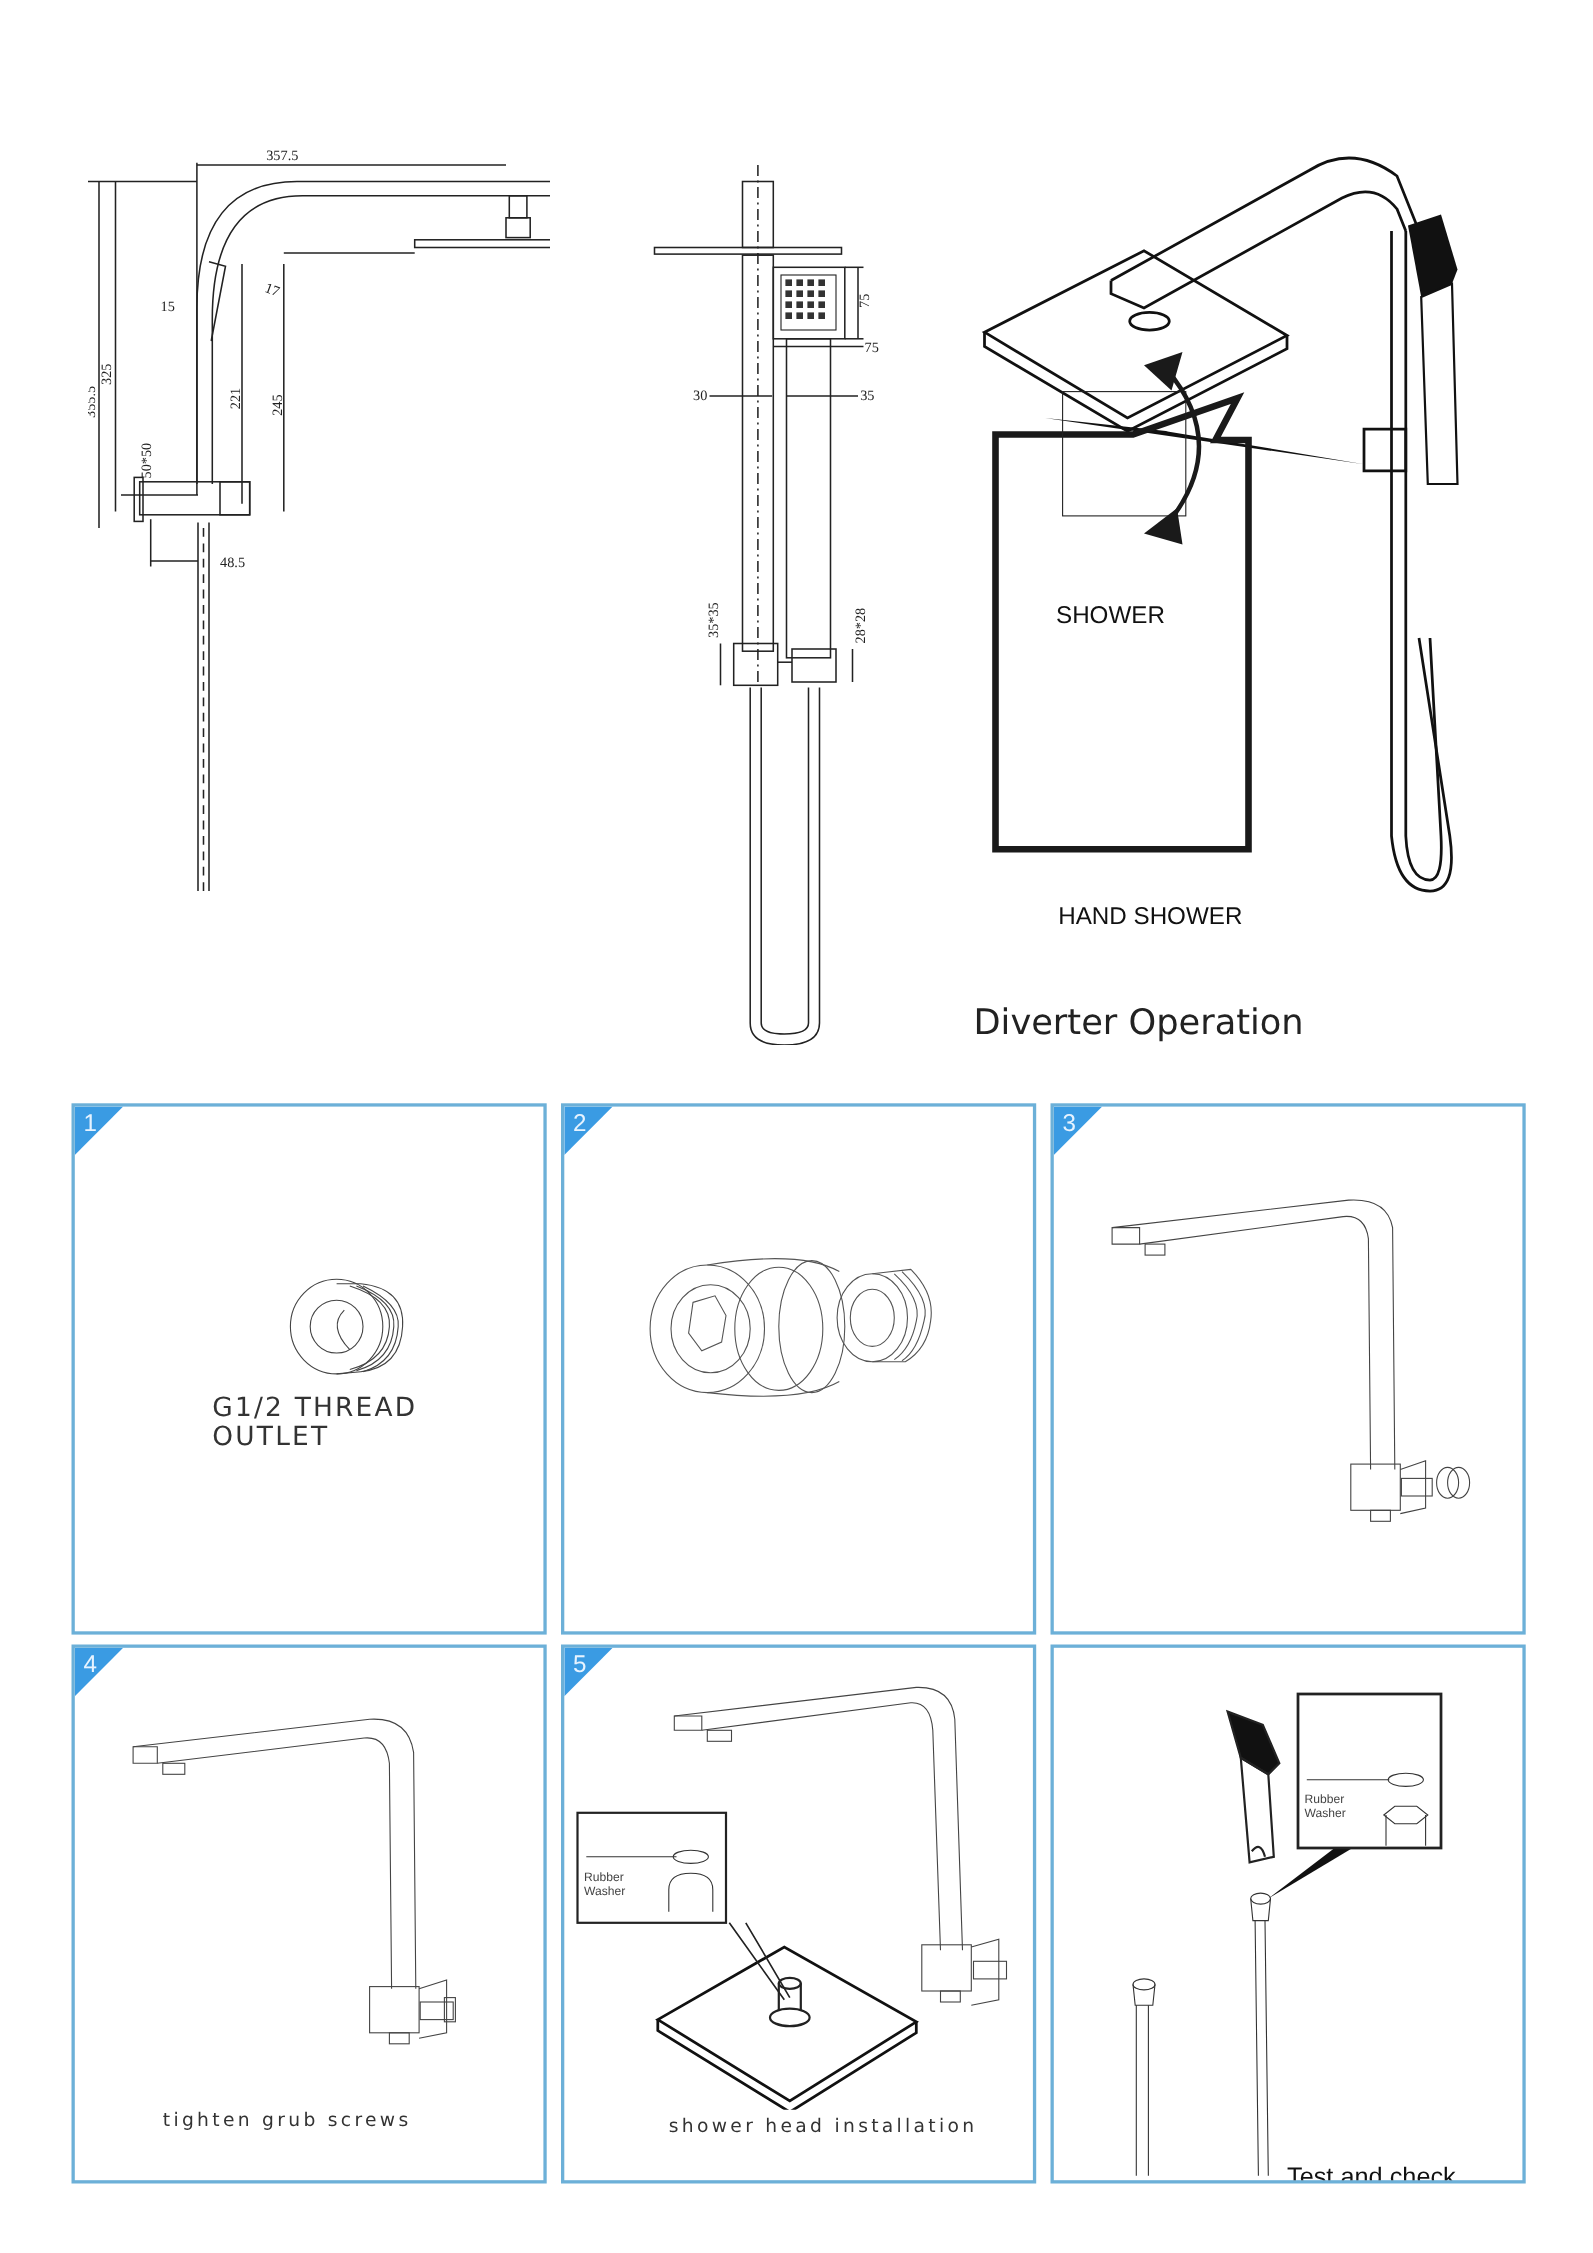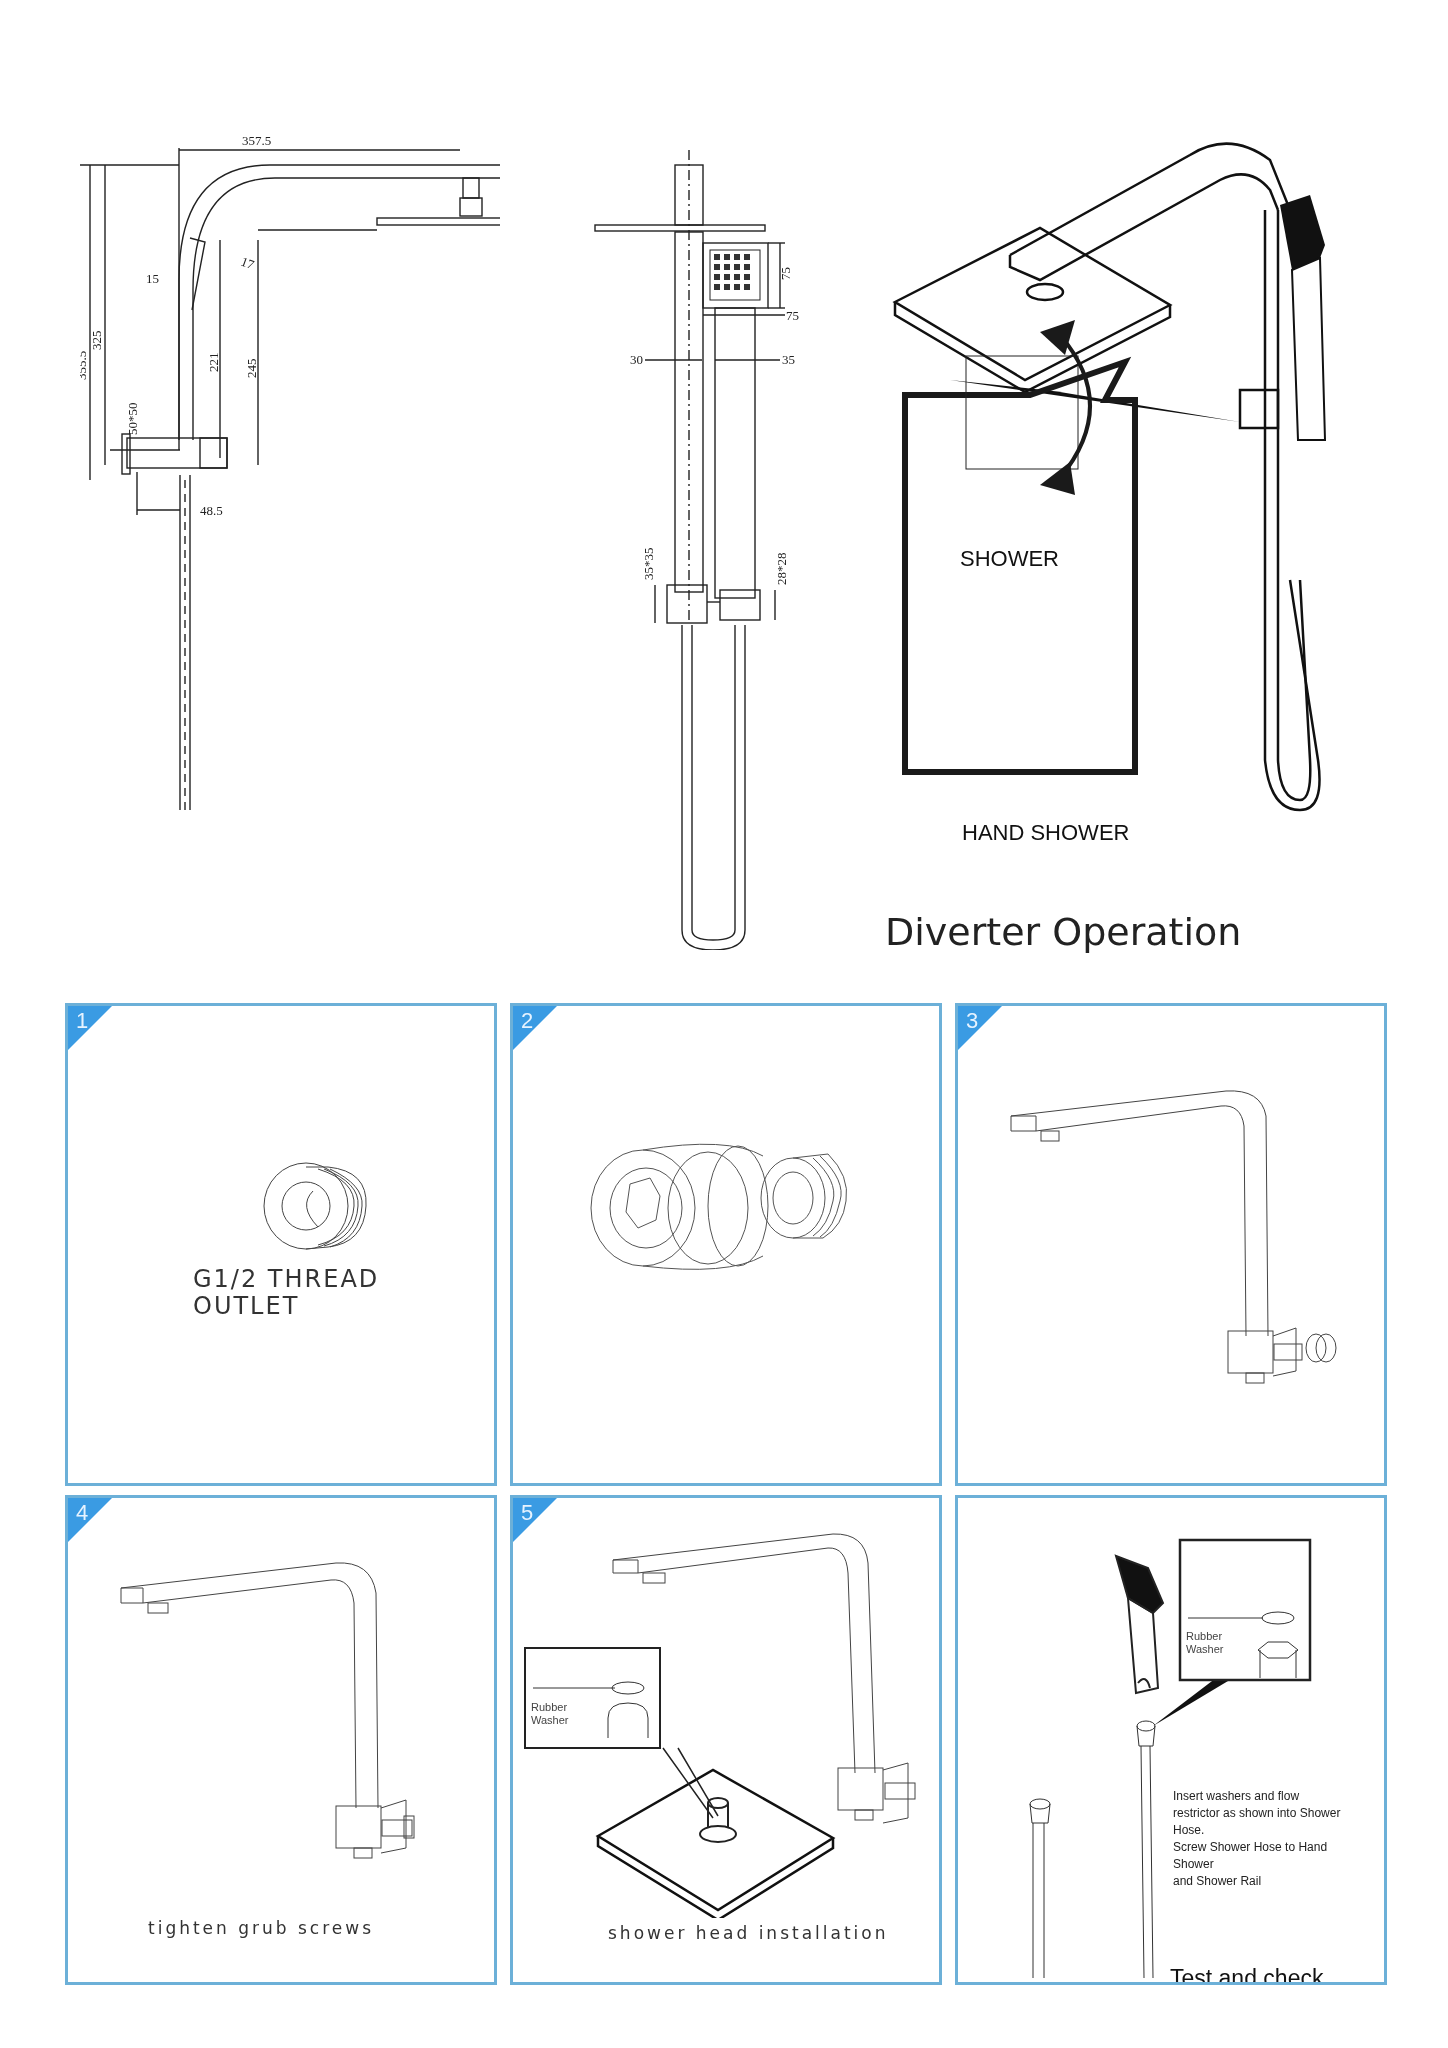--- a/index.html
+++ b/index.html
@@ -151,21 +151,21 @@
     <path d="M25 285 L150 285 L245 252 L225 290 L255 290 L255 662 L25 662 Z" fill="none" stroke="#1a1a1a" stroke-width="6"></path>
     <rect x="86" y="536" width="112" height="113" fill="none" stroke="#222" stroke-width="1" transform="translate(0,-290)"></rect>
     <path d="M180 225 Q240 295 180 368" fill="none" stroke="#1a1a1a" stroke-width="4"></path>
     <path d="M160 222 L195 210 L185 245 Z" fill="#1a1a1a"></path>
     <path d="M160 375 L195 385 L190 352 Z" fill="#1a1a1a"></path>
   </svg>
   <div class="abs" style="left:80px;top:436px;font-family:'Liberation Sans',sans-serif;font-size:22px;color:#111;">SHOWER</div>
   
 </div>
 <div class="abs" style="left:928px;top:820px;font-family:'Liberation Sans',sans-serif;font-size:22px;color:#111;margin-left:34px;">HAND SHOWER</div>
-<div class="abs" style="left:885px;top:910px;font-family:'DejaVu Sans',sans-serif;font-size:38px;color:#222;">Diverter Operation</div>
+<div class="abs" style="left:885px;top:910px;font-family:'DejaVu Sans',sans-serif;font-size:32px;color:#222;">Diverter Operation</div>
 
 <div class="panel" style="left:65px;top:1003px;width:432px;height:483px;">
   <div class="tab"></div>
   <span class="tab-num">1</span>
   <svg class="abs" style="left:190px;top:155px;" width="120" height="95">
     <g fill="none" stroke="#444" stroke-width="1">
       <ellipse cx="48" cy="45" rx="42" ry="43"></ellipse>
       <ellipse cx="48" cy="45" rx="24" ry="24"></ellipse>
       <path d="M48 6 L70 6 Q110 10 108 45 Q106 82 70 86 L48 88"></path>
       <path d="M60 8 Q98 20 96 45 Q94 75 60 84"></path>
@@ -298,25 +298,17 @@
       <line x1="230" y1="120" x2="305" y2="120"></line>
       <ellipse cx="320" cy="120" rx="16" ry="6"></ellipse>
       <polygon points="300,152 310,144 330,144 340,152 330,160 310,160"></polygon>
       <path d="M302 152 L302 180 M338 152 L338 180"></path>
     </g>
   </svg>
   <div class="abs small-label" style="left:228px;top:104px;">
     <div>Rubber</div>
     <div>Washer</div>
   </div>
-  <div class="abs note" style="left:215px;top:290px;">
-    <div>Insert washers and flow</div>
-    <div>restrictor as shown into Shower</div>
-    <div>Hose.</div>
-    <div>Screw Shower Hose to  Hand</div>
-    <div>Shower</div>
-    <div>and Shower Rail</div>
-  </div>
   <div class="abs test" style="left:212px;top:408px;white-space:pre;">
     <div>Test and check</div>
     
   </div>
 </div>
 
 </body></html>

